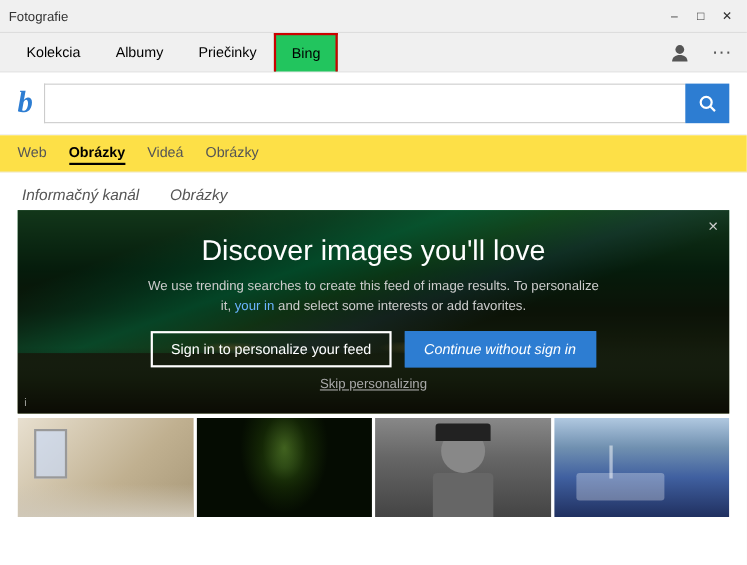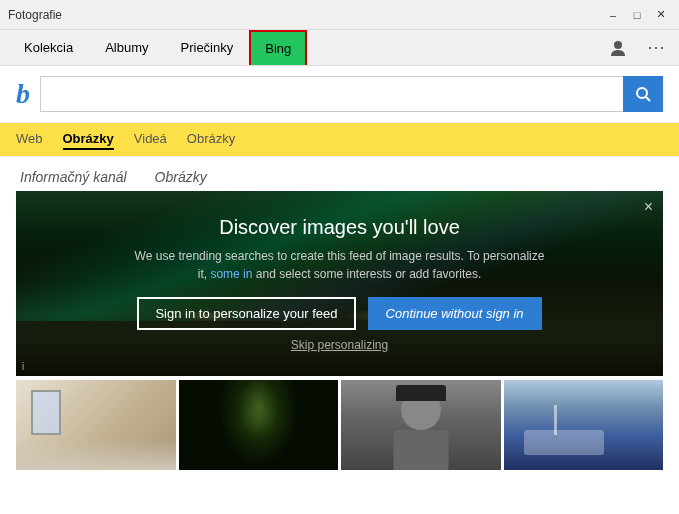--- a/index.html
+++ b/index.html
@@ -223,21 +223,21 @@
       top: 0; left: 0; right: 0; bottom: 0;
       background: rgba(0,0,0,0.55);
       display: flex;
       flex-direction: column;
       align-items: center;
       justify-content: center;
       gap: 8px;
     }
     .overlay-title {
       color: white;
-      font-size: 20px;
+      font-size: 26px;
       font-weight: 400;
       text-align: center;
     }
     .overlay-desc {
       color: #ccc;
       font-size: 12px;
       text-align: center;
       max-width: 420px;
       line-height: 1.5;
     }
@@ -423,21 +423,21 @@
 
     <div style="position:absolute;bottom:55px;left:0;right:0;height:10px;
       background: radial-gradient(ellipse 60px 8px at 60% 50%, rgba(255,220,100,0.6) 0%, transparent 100%),
                   radial-gradient(ellipse 30px 5px at 30% 50%, rgba(255,200,80,0.4) 0%, transparent 100%);
     "></div>
 
     <div class="overlay-dialog">
       <button class="close-btn">×</button>
       <div class="overlay-title">Discover images you'll love</div>
       <div class="overlay-desc">
-        We use trending searches to create this feed of image results. To personalize it, <a>some in</a> and select some interests or add favorites.
+        We use trending searches to create this feed of image results. To personalize it, <a>your in</a> and select some interests or add favorites.
       </div>
       <div class="overlay-buttons">
         <button class="btn-sign-in">Sign in to personalize your feed</button>
         <button class="btn-continue">Continue without sign in</button>
       </div>
       <span class="skip-link">Skip personalizing</span>
     </div>
 
     <span class="info-icon">i</span>
   </div>

